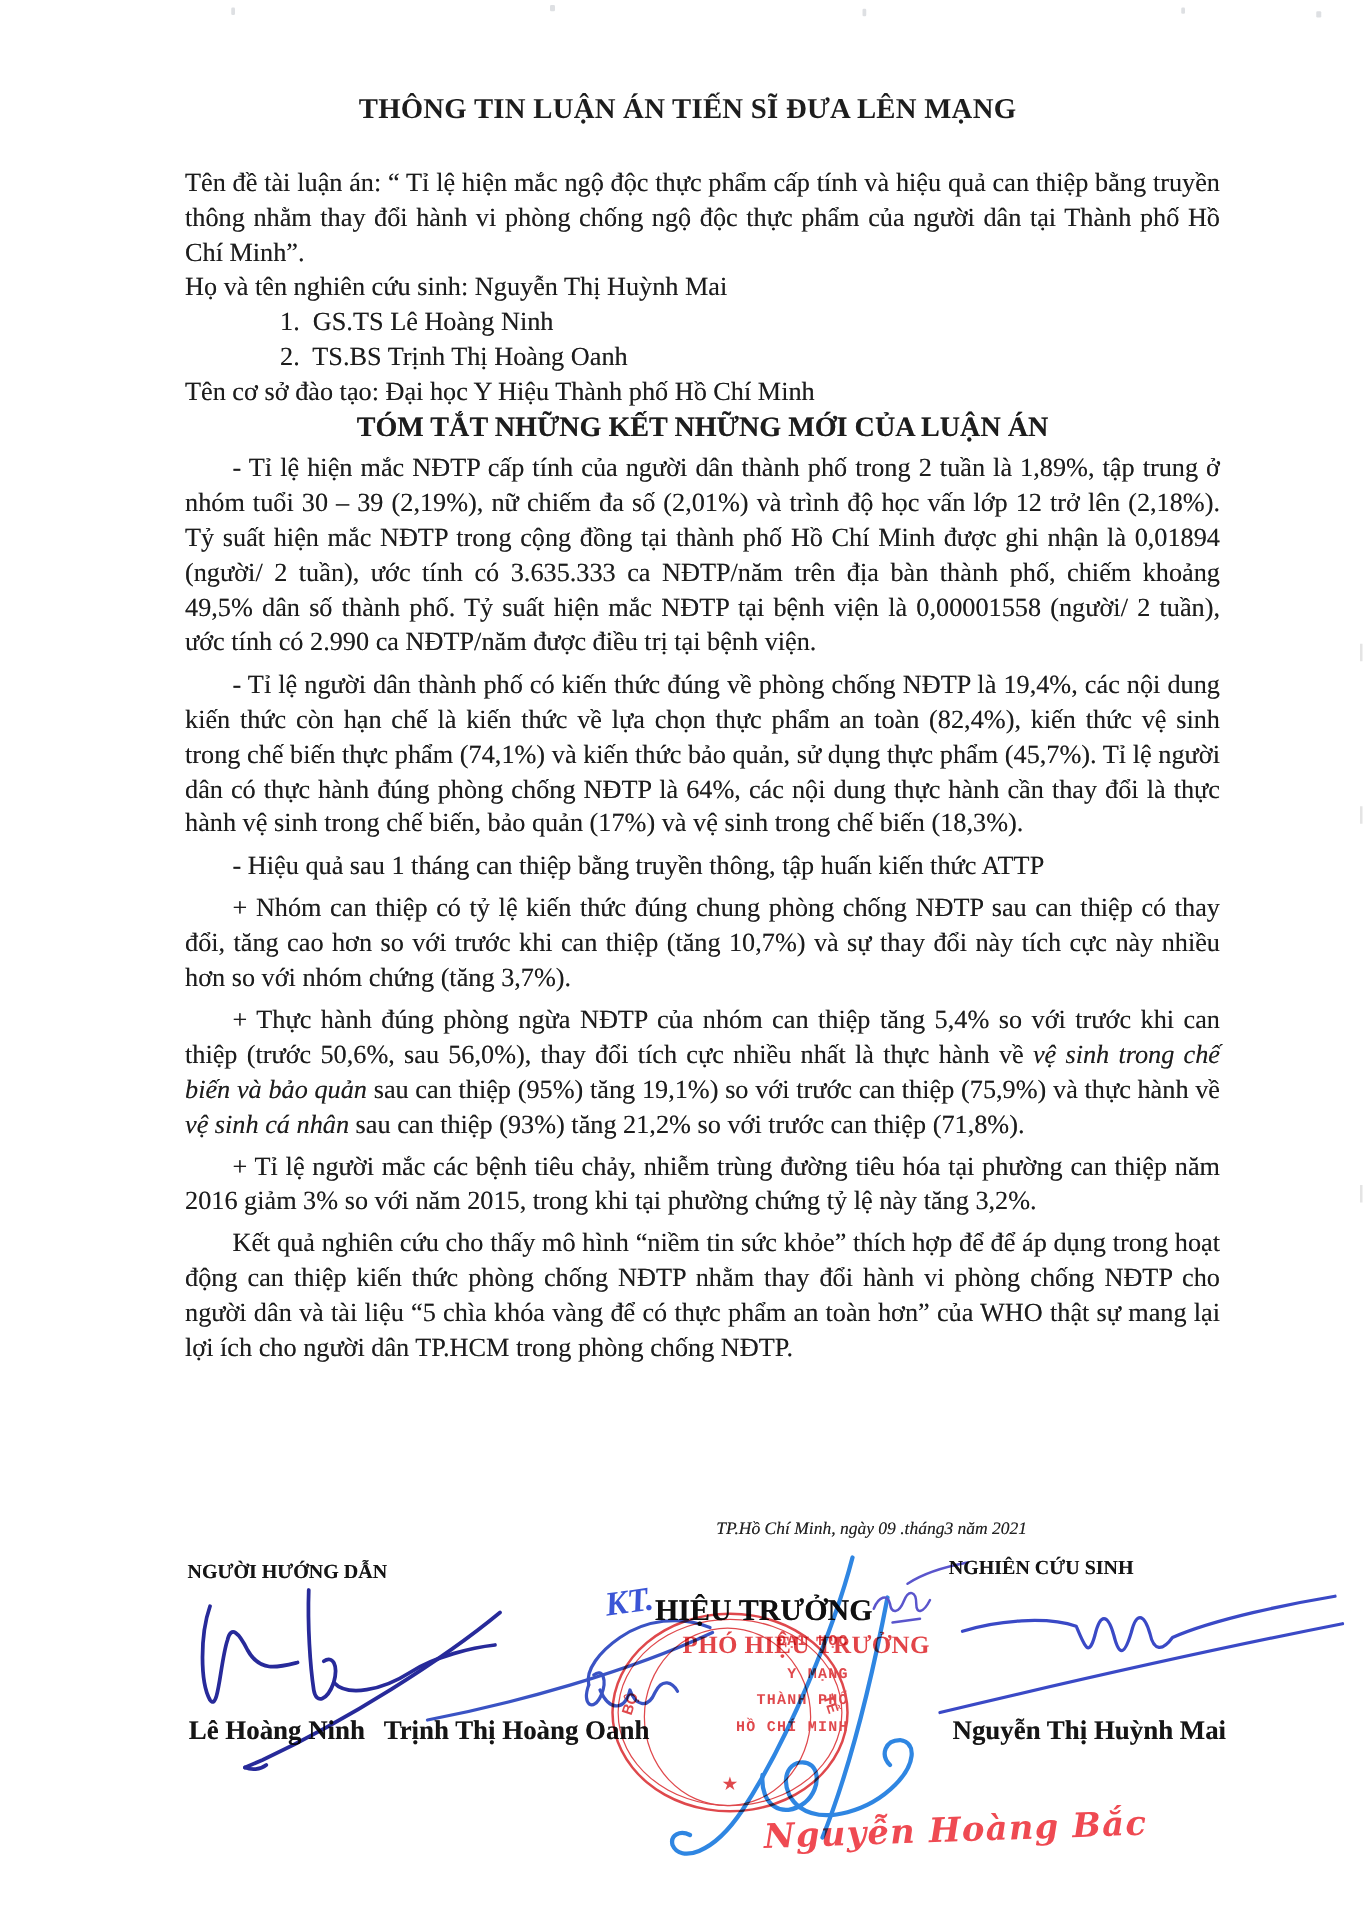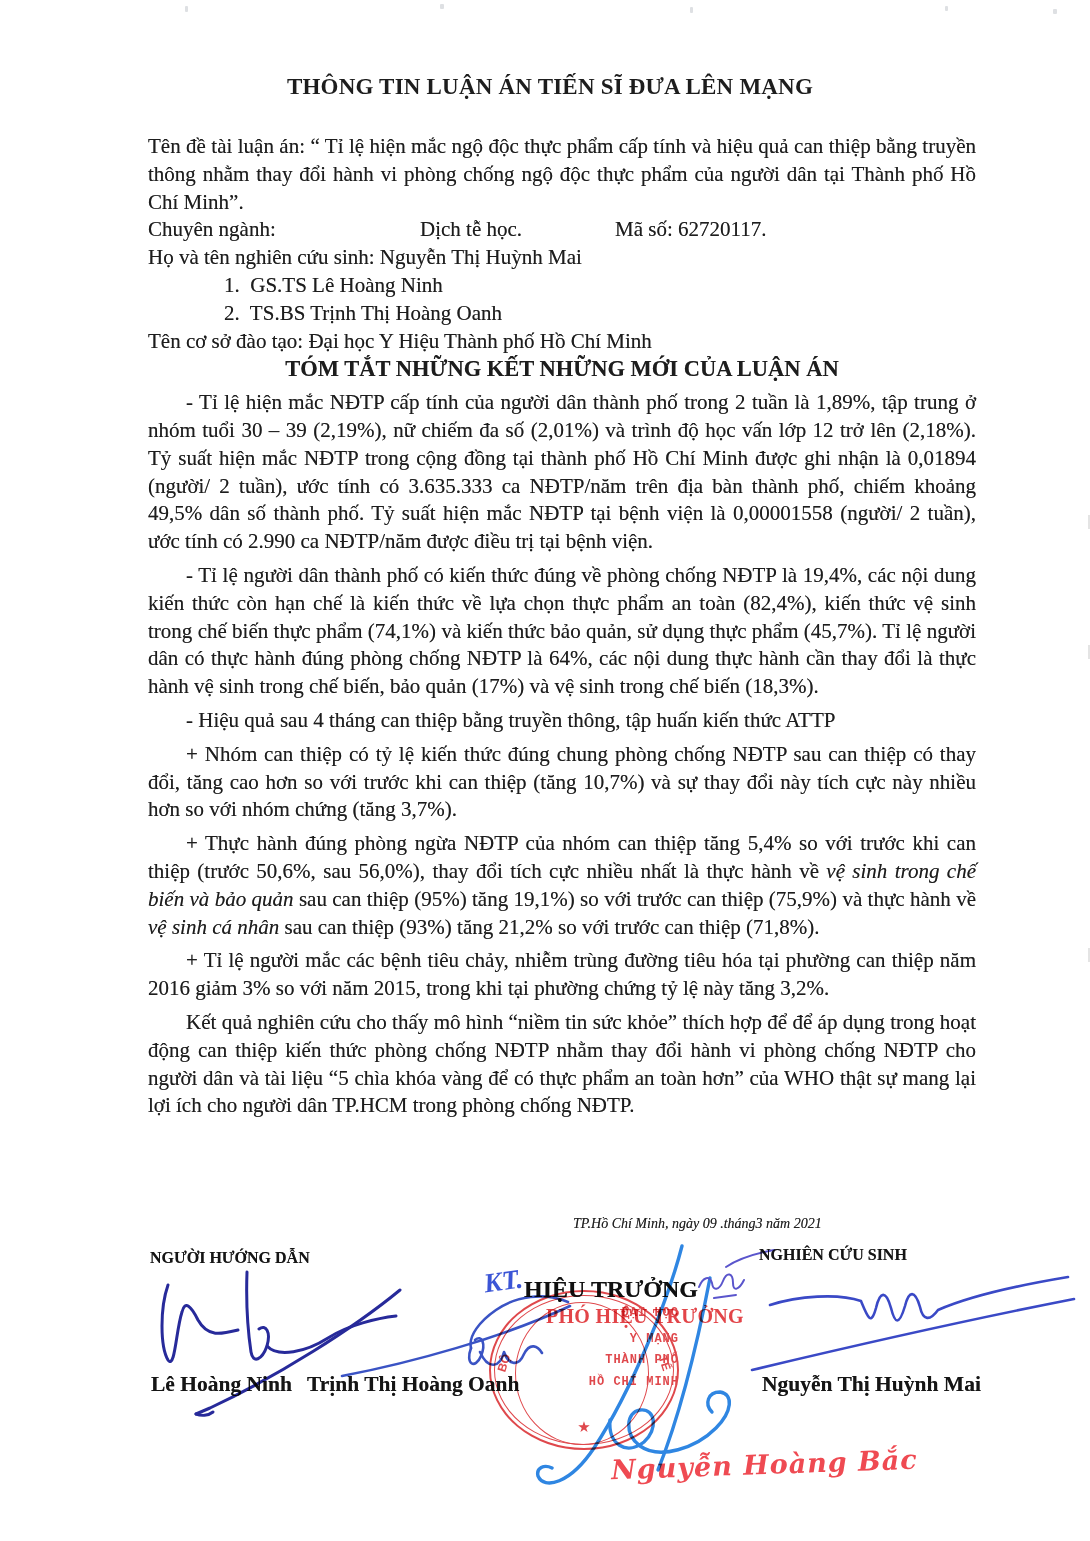--- a/index.html
+++ b/index.html
@@ -97,36 +97,31 @@
   <div class="speck" style="left:935px;top:6px;width:3px;height:5px;"></div>
   <div class="speck" style="left:1043px;top:9px;width:4px;height:5px;"></div>
   <div class="edge-dash" style="left:1078px;top:515px;"></div>
   <div class="edge-dash" style="left:1078px;top:645px;"></div>
   <div class="edge-dash" style="left:1078px;top:948px;"></div>
 
   <div class="doc-title">THÔNG TIN LUẬN ÁN TIẾN SĨ ĐƯA LÊN MẠNG</div>
 
   <div class="content">
     <p class="topic"><span>Tên đề tài luận án: </span><span>“ Tỉ lệ hiện mắc ngộ độc thực phẩm cấp tính và hiệu quả can thiệp bằng truyền thông nhằm thay đổi hành vi phòng chống ngộ độc thực phẩm của người dân tại Thành phố Hồ Chí Minh”.</span></p>
-    <div class="major-row">
-      <span>Chuyên ngành:</span>
-      <span class="major-value">Dịch tễ học.</span>
-      <span class="major-code">Mã số: 62720117.</span>
-    </div>
     <p>Họ và tên nghiên cứu sinh: Nguyễn Thị Huỳnh Mai</p>
     <div class="supervisors">
         <div>1.  GS.TS Lê Hoàng Ninh</div>
         <div>2.  TS.BS Trịnh Thị Hoàng Oanh</div>
       </div>
     <p>Tên cơ sở đào tạo: Đại học Y Hiệu Thành phố Hồ Chí Minh</p>
     <div class="section-title">TÓM TẮT NHỮNG KẾT NHỮNG MỚI CỦA LUẬN ÁN</div>
     <div>
         <p class="para"><span>- Tỉ lệ hiện mắc NĐTP cấp tính của người dân thành phố trong 2 tuần là 1,89%, tập trung ở nhóm tuổi 30 – 39 (2,19%), nữ chiếm đa số (2,01%) và trình độ học vấn lớp 12 trở lên (2,18%). Tỷ suất hiện mắc NĐTP trong cộng đồng tại thành phố Hồ Chí Minh được ghi nhận là 0,01894 (người/ 2 tuần), ước tính có 3.635.333 ca NĐTP/năm trên địa bàn thành phố, chiếm khoảng 49,5% dân số thành phố. Tỷ suất hiện mắc NĐTP tại bệnh viện là 0,00001558 (người/ 2 tuần), ước tính có 2.990 ca NĐTP/năm được điều trị tại bệnh viện.</span></p>
         <p class="para"><span>- Tỉ lệ người dân thành phố có kiến thức đúng về phòng chống NĐTP là 19,4%, các nội dung kiến thức còn hạn chế là kiến thức về lựa chọn thực phẩm an toàn (82,4%), kiến thức vệ sinh trong chế biến thực phẩm (74,1%) và kiến thức bảo quản, sử dụng thực phẩm (45,7%). Tỉ lệ người dân có thực hành đúng phòng chống NĐTP là 64%, các nội dung thực hành cần thay đổi là thực hành vệ sinh trong chế biến, bảo quản (17%) và vệ sinh trong chế biến (18,3%).</span></p>
-        <p class="para"><span>- Hiệu quả sau 4 tháng can thiệp bằng truyền thông, tập huấn kiến thức ATTP</span></p>
+        <p class="para"><span>- Hiệu quả sau 1 tháng can thiệp bằng truyền thông, tập huấn kiến thức ATTP</span></p>
         <p class="para"><span>+ Nhóm can thiệp có tỷ lệ kiến thức đúng chung phòng chống NĐTP sau can thiệp có thay đổi, tăng cao hơn so với trước khi can thiệp (tăng 10,7%) và sự thay đổi này tích cực này nhiều hơn so với nhóm chứng (tăng 3,7%).</span></p>
         <p class="para"><span>+ Thực hành đúng phòng ngừa NĐTP của nhóm can thiệp tăng 5,4% so với trước khi can thiệp (trước 50,6%, sau 56,0%), thay đổi tích cực nhiều nhất là thực hành về </span><span class="it">vệ sinh trong chế biến và bảo quản</span><span> sau can thiệp (95%) tăng 19,1%) so với trước can thiệp (75,9%) và thực hành về </span><span class="it">vệ sinh cá nhân</span><span> sau can thiệp (93%) tăng 21,2% so với trước can thiệp (71,8%).</span></p>
         <p class="para"><span>+ Tỉ lệ người mắc các bệnh tiêu chảy, nhiễm trùng đường tiêu hóa tại phường can thiệp năm 2016 giảm 3% so với năm 2015, trong khi tại phường chứng tỷ lệ này tăng 3,2%.</span></p>
         <p class="para"><span>Kết quả nghiên cứu cho thấy mô hình “niềm tin sức khỏe” thích hợp để để áp dụng trong hoạt động can thiệp kiến thức phòng chống NĐTP nhằm thay đổi hành vi phòng chống NĐTP cho người dân và tài liệu “5 chìa khóa vàng để có thực phẩm an toàn hơn” của WHO thật sự mang lại lợi ích cho người dân TP.HCM trong phòng chống NĐTP.</span></p>
       </div>
   </div>
 
   <div class="dateline">TP.Hồ Chí Minh, ngày 09 .tháng3 năm 2021</div>
 
   <div class="sig-heading left-heading">NGƯỜI HƯỚNG DẪN</div>

